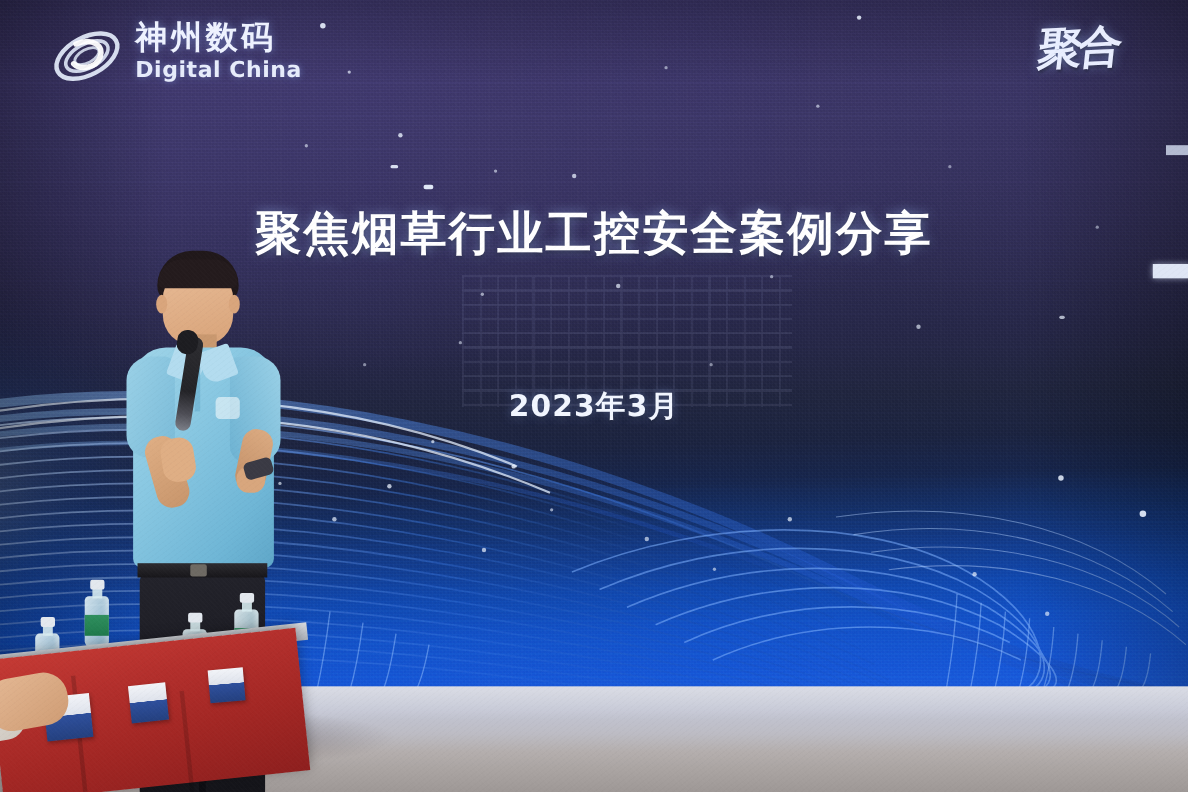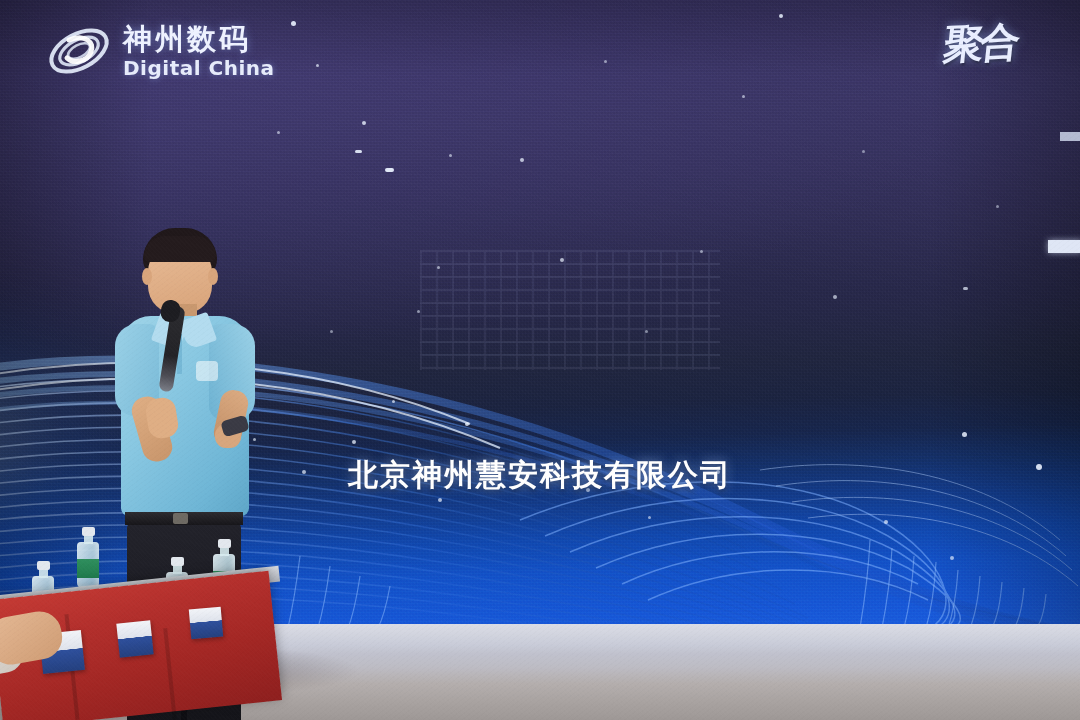--- a/index.html
+++ b/index.html
@@ -100,21 +100,21 @@
   }
   .slide-company{
     position:absolute;left:0;right:0;top:455px;
     text-align:center;
     font-size:30px;font-weight:bold;letter-spacing:2px;
     color:#ffffff;
     text-shadow:0 0 11px rgba(170,200,255,.6),0 2px 5px rgba(0,0,0,.45);
   }
 
   
-  .brand-logo{position:absolute;left:45px;top:20px;display:flex;align-items:center;gap:10px;}
+  .brand-logo{position:absolute;left:45px;top:20px;display:flex;gap:10px;}
   .brand-mark{width:68px;height:62px;position:relative;flex:0 0 auto;}
   .brand-words{display:flex;flex-direction:column;line-height:1;}
   .brand-cn{
     font-size:29px;font-weight:bold;color:#eef2ff;letter-spacing:3px;
     text-shadow:0 0 8px rgba(150,180,255,.5);
   }
   .brand-en{
     font-size:20px;font-weight:bold;color:#e7ecfb;letter-spacing:.5px;margin-top:4px;
     text-shadow:0 0 7px rgba(150,180,255,.45);
   }
@@ -454,21 +454,22 @@
       <div class="particle" style="left:586px;top:488px;width:4px;height:4px;opacity:.65"></div>
       <div class="particle" style="left:648px;top:516px;width:3px;height:3px;opacity:.6"></div>
       <div class="particle" style="left:716px;top:470px;width:4px;height:4px;opacity:.7"></div>
       <div class="particle" style="left:884px;top:520px;width:4px;height:4px;opacity:.7"></div>
       <div class="particle" style="left:950px;top:556px;width:4px;height:4px;opacity:.65"></div>
       <div class="particle" style="left:330px;top:330px;width:3px;height:3px;opacity:.5"></div>
       <div class="particle" style="left:862px;top:150px;width:3px;height:3px;opacity:.5"></div>
       <div class="particle" style="left:996px;top:205px;width:3px;height:3px;opacity:.5"></div>
     </div>
 
-    <div class="slide-company">北京神州慧安科技有限公司</div>
+    <div class="slide-title">聚焦烟草行业工控安全案例分享</div>
+    <div class="slide-date">2023年3月</div>
 
     <div class="brand-logo">
       <div class="brand-mark">
         <svg width="68" height="62" viewBox="0 0 68 62">
           <g fill="none" stroke="#dfe7f7" stroke-linecap="round">
             <ellipse cx="34" cy="31" rx="30" ry="17" transform="rotate(-28 34 31)" stroke-width="4" opacity="0.95"></ellipse>
             <ellipse cx="34" cy="31" rx="21" ry="11" transform="rotate(-28 34 31)" stroke-width="3.2" opacity="0.9"></ellipse>
             <ellipse cx="34" cy="31" rx="12" ry="6" transform="rotate(-28 34 31)" stroke-width="2.6" opacity="0.85"></ellipse>
           </g>
           <path d="M24,20 C 40,14 50,22 46,32 C 42,42 28,44 22,38" fill="none" stroke="#ffffff" stroke-width="5" stroke-linecap="round" opacity="0.95"></path>

